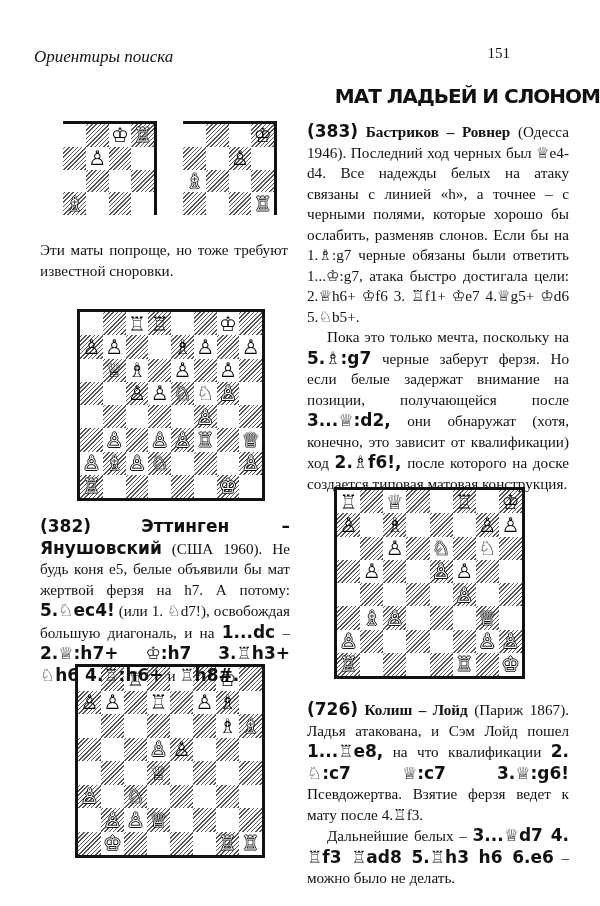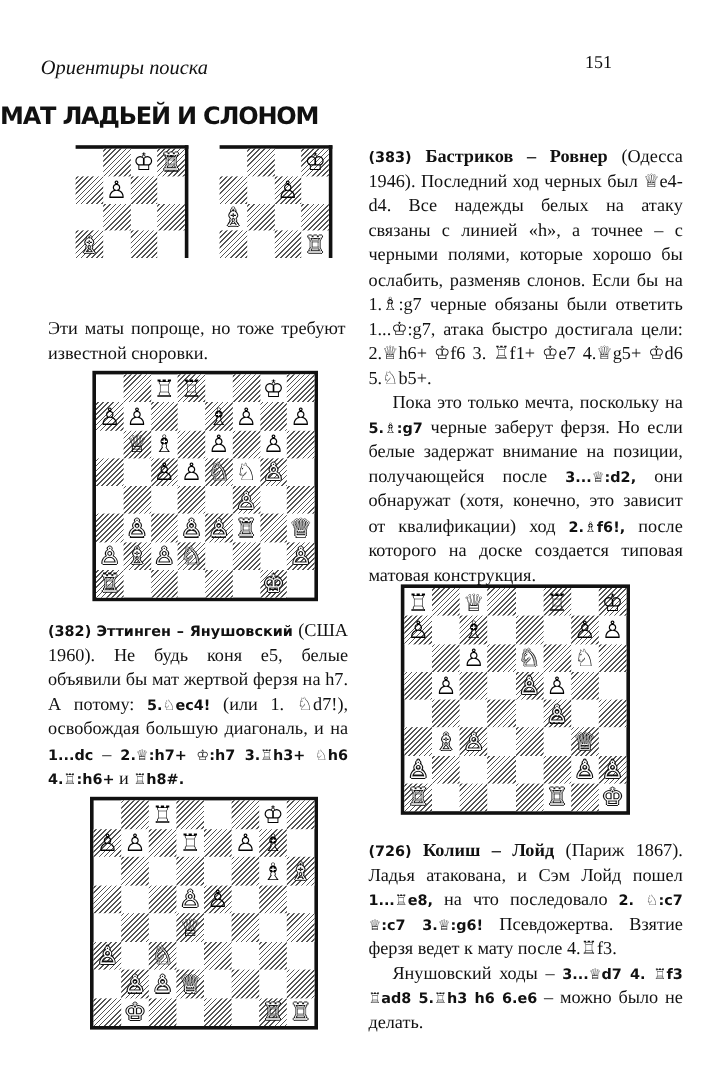--- a/index.html
+++ b/index.html
@@ -1,25 +1,25 @@
 <!DOCTYPE html>
 <html><head>
 <meta charset="utf-8">
 <style>
   html, body { margin:0; padding:0; background:#fff; }
   body { width:600px; height:906px; position:relative; overflow:hidden; color:#111;
          font-family:"Liberation Serif", serif; }
   .running-head { position:absolute; top:47px; left:34px; font-style:italic; font-size:17px; }
   .page-num { position:absolute; top:45px; right:90px; font-size:15px; }
-  .chapter-title { position:absolute; top:84px; left:0; width:600px; text-align:left;
+  .chapter-title { position:absolute; top:84px; left:0; width:600px; text-align:right;
          font-family:"DejaVu Sans", sans-serif; font-weight:bold; font-size:20px; letter-spacing:-1px; }
   .col { position:absolute; font-size:15.2px; line-height:20.5px; text-align:justify; }
   .col p { margin:0; }
   .indent { text-indent:20px; }
-  .b { font-family:"DejaVu Sans", sans-serif; font-weight:bold; font-size:12px;margin-top:18px; }
+  .b { font-family:"DejaVu Sans", sans-serif; font-weight:bold; font-size:17px;margin-top:18px; }
   .hb { font-weight:bold; }
 
   .board { position:absolute; border:3px solid #111; display:grid;
            grid-template-columns:repeat(8,1fr); grid-template-rows:repeat(8,1fr); box-sizing:border-box; }
   .mini { position:absolute; border-top:3px solid #111; border-right:3px solid #111; display:grid;
           grid-template-columns:repeat(4,1fr); grid-template-rows:repeat(4,1fr); box-sizing:border-box; }
   .sq { position:relative; display:flex; align-items:center; justify-content:center;
         font-family:"DejaVu Sans", sans-serif; line-height:1; }
   .dark { background: repeating-linear-gradient(135deg, #fff 0 1px, #555 1px 2px, #fff 2px 3px); }
   .board .sq { font-size:20px; }
@@ -80,21 +80,21 @@
     <div class="sq"></div>
     <div class="sq dark"></div>
     <div class="sq dark"></div>
     <div class="sq"></div>
     <div class="sq dark"></div>
     <div class="sq">
       <span class="pw">♖</span>
     </div>
   </div>
 
-<div class="col" style="left:40px; top:264px; width:248px;">
+<div class="col" style="left:40px; top:240px; width:248px;">
   <p>Эти маты попроще, но тоже требуют известной сноровки.</p>
 </div>
 
 <div class="board" id="d382" style="left:77px; top:309px; width:188px; height:192px;">
     <div class="sq"></div>
     <div class="sq dark"></div>
     <div class="sq">
       <span class="pb">♖</span>
     </div>
     <div class="sq dark">
@@ -471,22 +471,22 @@
   </p>
 </div>
 
 <div class="col" style="left:307px; top:699px; width:262px;">
   <p>
     <span class="b">(726)</span>
     <span class="hb">Колиш – Лойд</span>
     <span>(Париж 1867).</span>
     <span>Ладья атакована, и Сэм Лойд пошел</span>
     <span class="b">1...♖e8,</span>
-    <span>на что последовало</span>
+    <span>на что квалификации</span>
     <span class="b">2. ♘:c7 ♕:c7 3.♕:g6!</span>
     <span>Псевдожертва. Взятие ферзя ведет к мату после 4.♖f3.</span>
   </p>
   <p class="indent">
-    <span>Янушовский ходы –</span>
+    <span>Дальнейшие белых –</span>
     <span class="b">3...♕d7 4. ♖f3 ♖ad8 5.♖h3 h6 6.e6</span>
     <span>– можно было не делать.</span>
   </p>
 </div>
 
 </body></html>

